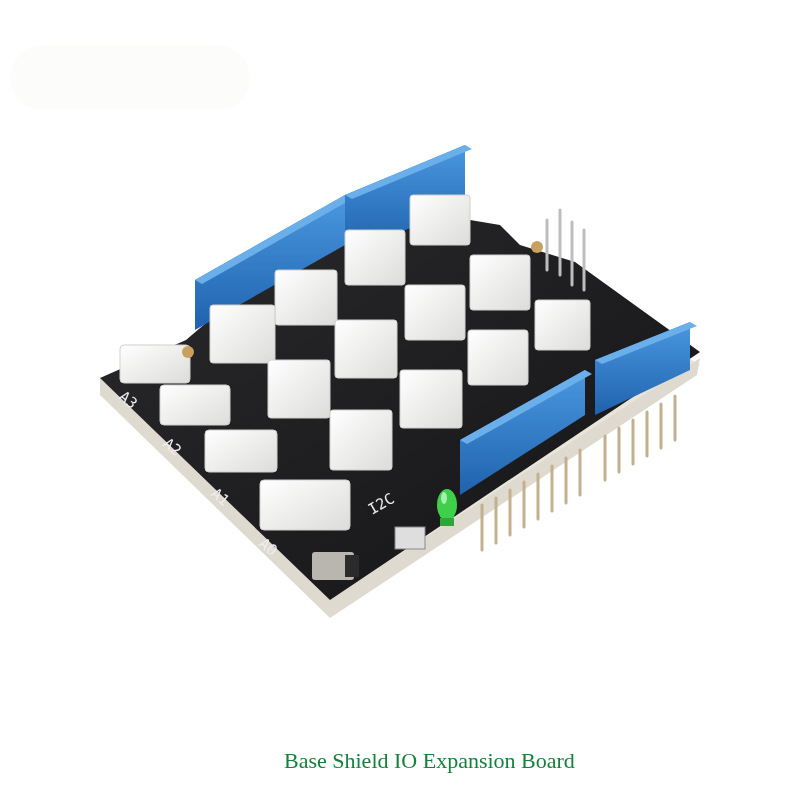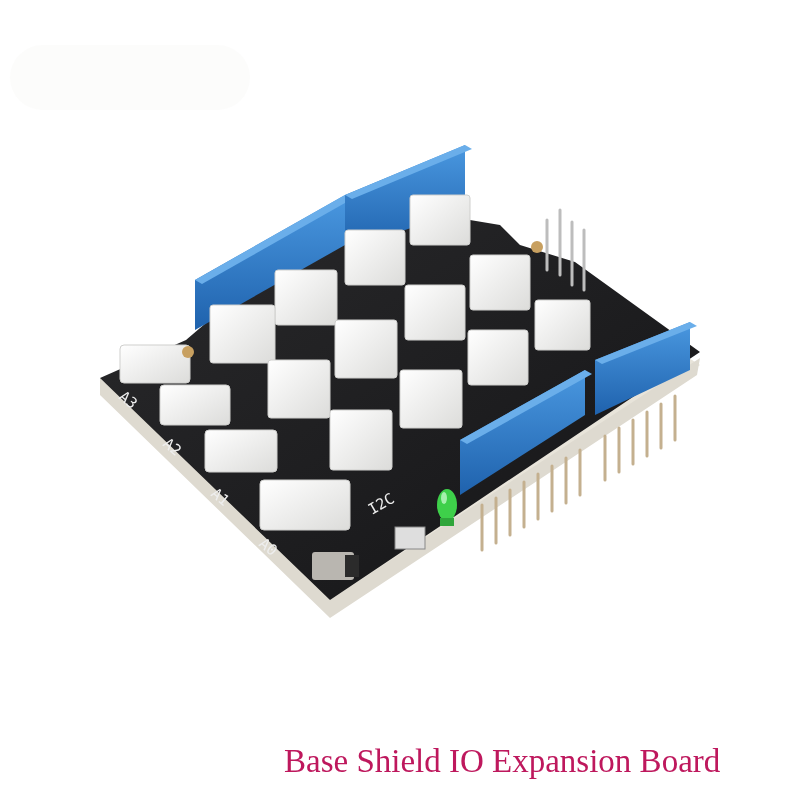--- a/index.html
+++ b/index.html
@@ -1,18 +1,18 @@
 <!DOCTYPE html>
 <html><head>
 <meta charset="utf-8">
 <style>
   html,body{margin:0;padding:0;background:#ffffff;}
   body{width:800px;height:800px;position:relative;overflow:hidden;font-family:"Liberation Serif",serif;}
   .scene{position:absolute;left:0;top:0;width:800px;height:800px;}
-  .caption{position:absolute;left:284px;top:738px;width:510px;height:46px;color:#be185d;font-family:"Liberation Serif","DejaVu Serif",serif;font-size:33px;line-height:46px;white-space:nowrap;}
+  .caption{position:absolute;left:284px;top:738px;width:510px;height:46px;color:#15803d;font-family:"Liberation Serif","DejaVu Serif",serif;font-size:22px;line-height:46px;white-space:nowrap;}
   .watermark{position:absolute;left:10px;top:45px;width:240px;height:65px;border-radius:40px;background:rgba(250,250,248,0.6);}
 </style>
 </head>
 <body>
 
 <div class="scene">
   <div class="watermark"></div>
 
   <svg width="800" height="800" viewBox="0 0 800 800">
     <defs>

